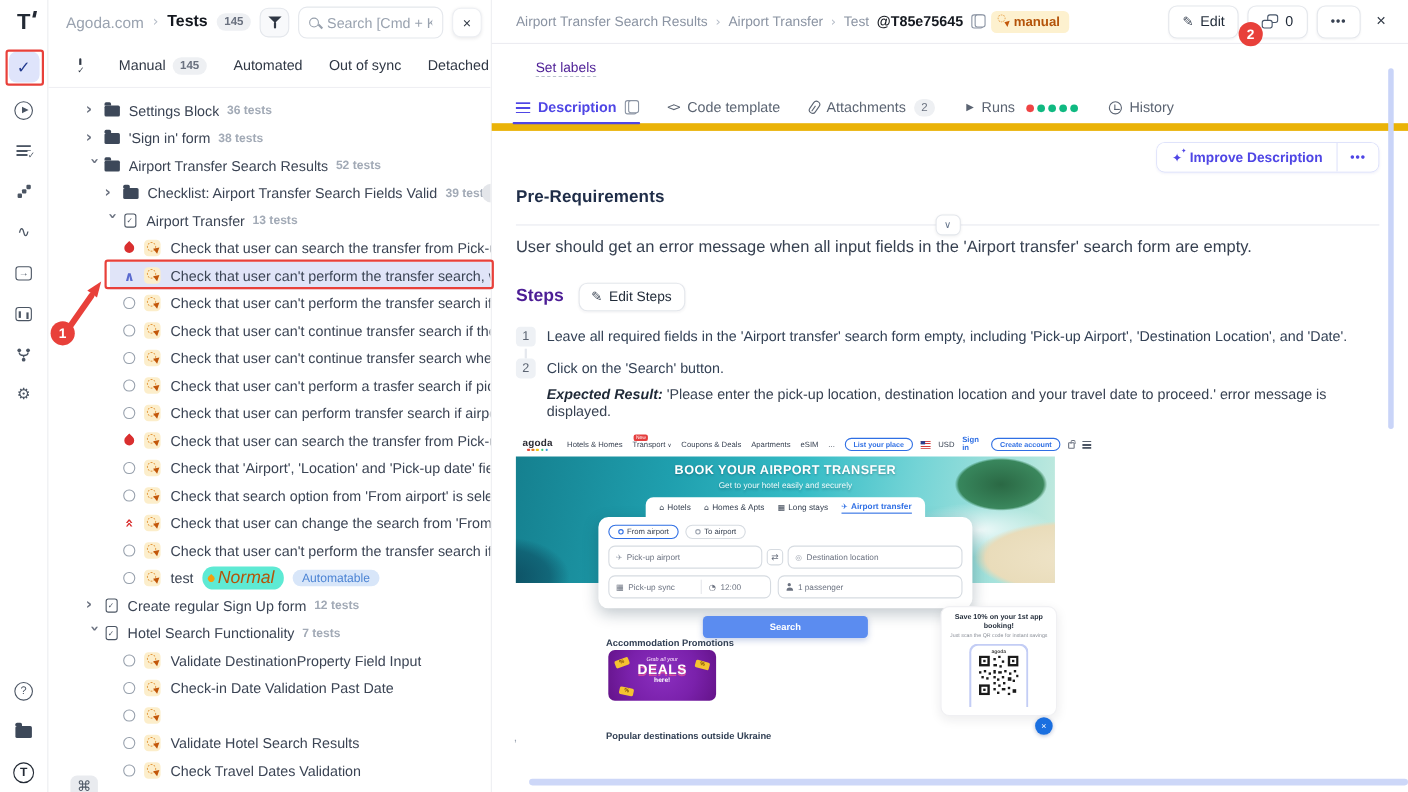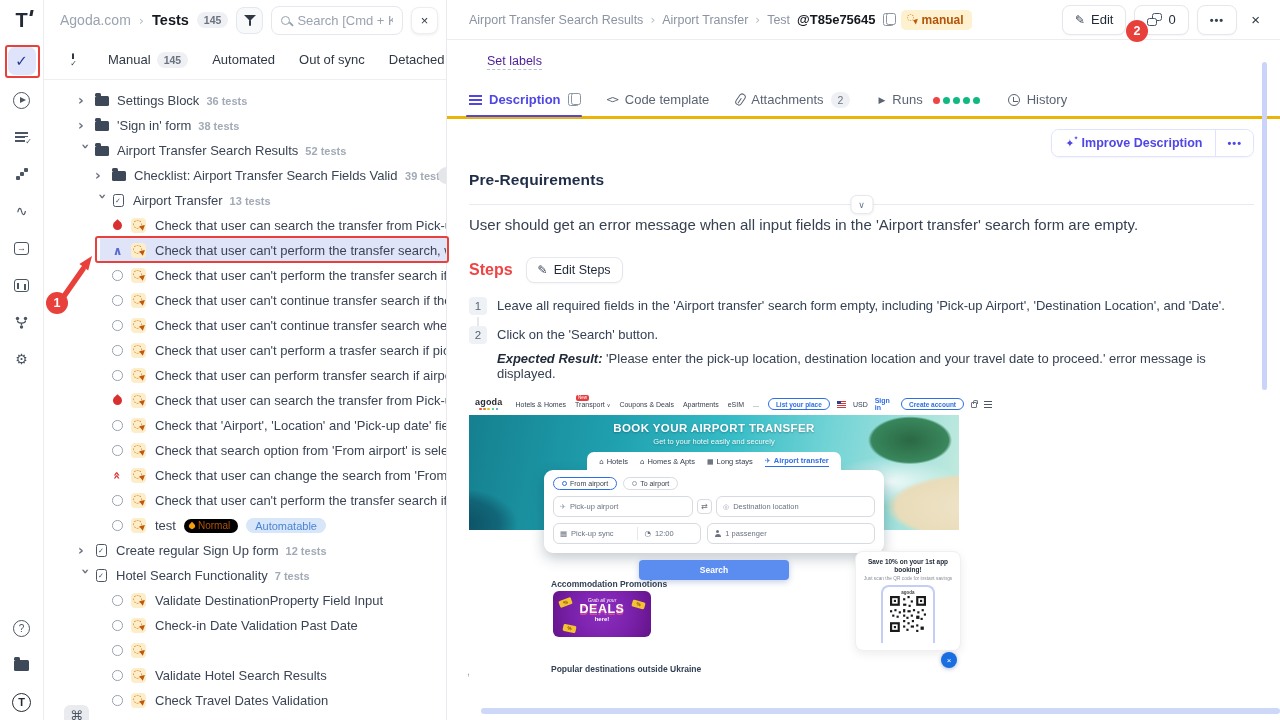--- a/index.html
+++ b/index.html
@@ -66,21 +66,21 @@
   .cnt { color:#a2aab6; font-size:11px; margin-left:7px; flex:none;font-weight:bold; }
   .pri { width:15px; display:flex; justify-content:center; margin-right:6px; flex:none; }
   .pri-none::before { content:""; width:8.5px; height:8.5px; border:1.6px solid #98a1ad; border-radius:50%; }
   .pri-flame::before { content:""; width:9px; height:9px; background:#d92f2f; border-radius:0 50% 50% 50%; transform:rotate(45deg); }
   .pri-dbl { color:#d92f2f; font-weight:bold; font-size:13px; transform:rotate(90deg); }
   .pri-caret { color:#5a6acf; font-weight:bold; font-size:12px; }
   .ticon { width:15px; height:15px; border-radius:4px; background:#fceecb; margin-right:9px; position:relative; flex:none; }
   .ticon::before { content:"◌"; font-family:"DejaVu Sans",sans-serif; color:#d97706; font-size:11px; font-weight:bold; position:absolute; left:2px; top:-1px; }
   .ticon::after { content:""; position:absolute; right:2px; bottom:3px; border-left:5px solid #c2570a; border-top:3px solid transparent; border-bottom:3px solid transparent; transform:rotate(200deg); }
   .trow.selrow { background:linear-gradient(90deg, transparent 56px, #e0e4f8 56px); }
-  .badge-norm { background:#000000; color:#b45309; font-size:10px; border-radius:10px; padding:1.5px 8px 1.5px 5px; margin-left:8px; display:flex; align-items:center; gap:3px; }
+  .badge-norm { background:#5eead4; color:#b45309; font-size:16px; border-radius:10px; padding:1.5px 8px 1.5px 5px; margin-left:8px; display:flex; align-items:center; gap:3px;font-style:italic; }
   .flame-mini { width:6px; height:6px; background:#f59e0b; border-radius:0 50% 50% 50%; transform:rotate(45deg); display:inline-block; }
   .badge-auto { background:#d8e6f9; color:#4c84d4; font-size:11px; border-radius:10px; padding:1.5px 9px; margin-left:8px; }
   .clip-avatar { position:absolute; right:-9px; top:167px; width:17px; height:17px; border-radius:50%; background:#e4e6ea; }
   .cmd-key { position:absolute; left:64px; top:705px; width:25px; height:21px; background:#e9ebef; border-radius:6px; color:#4b5563; font-size:13px; display:flex; align-items:center; justify-content:center; z-index:6; }
 
   
   .detail { position:absolute; left:446px; top:0; right:0; height:720px; background:#fff; border-left:1px solid #e8eaee; z-index:3; }
   .dt-head { height:40px; border-bottom:1px solid #ececf1; display:flex; align-items:center; padding:0 14px 0 22px; gap:7px; }
   .dt-crumb { color:#8b94a3; font-size:12.5px; white-space:nowrap; }
   .dt-sep { color:#b6bdc8; font-size:12px; }
@@ -94,21 +94,21 @@
   .badge-manual .ticon::after { border-left-width:4px; right:1px; bottom:2px; }
   .dt-actions { margin-left:auto; display:flex; align-items:center; gap:8px; }
   .btn { height:30px; border:1px solid #e4e7ec; border-radius:8px; background:#fff; display:flex; align-items:center; gap:6px; padding:0 12px; font-size:13px; color:#1f2937; box-shadow:0 1px 2px rgba(20,24,40,.04); position:relative; }
   .pencil { font-family:"DejaVu Sans",sans-serif; font-size:12px; color:#374151; }
   .chat-ic { width:15px; height:13px; position:relative; }
   .chat-ic .b2 { position:absolute; right:0; top:0; width:10px; height:8px; border:1.3px solid #475569; border-radius:2.5px; }
   .chat-ic .b1 { position:absolute; left:0; bottom:0; width:10px; height:8px; border:1.3px solid #475569; border-radius:2.5px; background:#fff; }
   .dots3 { letter-spacing:1px; color:#374151; font-size:11px; font-weight:bold; }
   .close-x { font-size:15px; color:#303845; padding:4px 6px; }
   .set-labels { display:inline-block; margin:14px 0 0 40px; font-size:12.5px; color:#4c1d95; border-bottom:1.5px dashed #b9c0cc; padding-bottom:1px; }
-  .tabs { display:flex; align-items:center; gap:28px; margin-top:13px; padding:0 26px 0 22px; border-bottom:3px solid #eab308; height:36px; }
+  .tabs { display:flex; align-items:center; gap:28px; margin-top:13px; padding:0 26px 0 22px; border-bottom:7px solid #eab308; height:36px; }
   .tab { display:flex; align-items:center; gap:7px; font-size:13px; color:#5b6472; height:100%; position:relative; }
   .tab.active { color:#4f46e5; font-weight:bold; }
   .tab.active::after { content:""; position:absolute; left:-3px; right:-3px; bottom:-1px; height:2.5px; background:#4f46e5; border-radius:2px; }
   .desc-lines { width:13px; height:10px; background:repeating-linear-gradient(to bottom,currentColor 0 1.7px,transparent 1.7px 4.2px); }
   .code-ic { font-family:"DejaVu Sans Mono",monospace; font-size:11px; letter-spacing:-1px; color:#5b6472; }
   .clip-ic { width:7px; height:13px; border:1.4px solid #5b6472; border-radius:3.5px; transform:rotate(35deg); position:relative; }
   .clip-ic::after { content:""; position:absolute; left:1.6px; bottom:1px; width:1.3px; height:6px; background:#5b6472; }
   .tab .pill-cnt { font-weight:normal; }
   .runs-play { font-family:"DejaVu Sans",sans-serif; font-size:9px; color:#5b6472; }
   .dot { width:7px; height:7px; border-radius:50%; display:inline-block; margin-left:3px; }
@@ -121,21 +121,21 @@
   .improve-btn { display:flex; align-items:center; gap:7px; padding:6px 13px; color:#4f46e5; font-size:12.5px; font-weight:bold; background:#fff; }
   .improve-more { padding:6px 11px; color:#4f46e5; border-left:1px solid #dfe3fb; background:#fff; display:flex; align-items:center; }
   .spark { position:relative; font-family:"DejaVu Sans",sans-serif; font-size:11px; }
   .spark::after { content:"✦"; position:absolute; font-size:6px; right:-4px; top:-3px; }
   h2.sect { font-size:15.5px; color:#1f2d48; margin-top:14px; letter-spacing:.1px; }
   .divider { position:relative; height:1px; background:#e8eaf0; margin-top:15px; }
   .divider .collapse-btn { position:absolute; left:50%; top:-9px; transform:translateX(-50%); width:23px; height:19px; background:#fff; border:1px solid #e4e7ec; border-radius:6px; box-shadow:0 1px 3px rgba(20,24,40,.07); display:flex; align-items:center; justify-content:center; font-size:9px; color:#64748b; }
   .req-text { font-size:15px; color:#374151; margin-top:11px; }
   h2.sect.mt { margin-top:24px; }
   .steps-head { display:flex; align-items:center; gap:13px; margin-top:24px; }
-  .steps-head h2 { margin-top:0; font-size:16px; color:#ef4444; }
+  .steps-head h2 { margin-top:0; font-size:16px; color:#4c1d95; }
   .btn-small { height:26px; border:1px solid #e4e7ec; border-radius:8px; background:#fff; display:flex; align-items:center; gap:6px; padding:0 11px; font-size:12.5px; color:#1f2937; box-shadow:0 1px 2px rgba(20,24,40,.04); }
   .step { display:flex; gap:10px; margin-top:14px; }
   .stepnum { width:18px; height:18px; border-radius:4px; background:#eef1f5; color:#5b6472; font-size:11.5px; display:flex; align-items:center; justify-content:center; flex:none; position:relative; }
   .step.first .stepnum::after { content:""; position:absolute; left:8px; top:20px; width:1.5px; height:9px; background:#e5e8ee; }
   .steptext { font-size:13px; color:#334155; padding-top:1px; }
   .expected { margin:7px 0 0 28px; font-size:13px; color:#374151; }
   .expected b { font-style:italic; color:#1f2937; }
 
   
   .embed { margin-top:12px; width:490px; height:282px; position:relative; background:#fff; }

